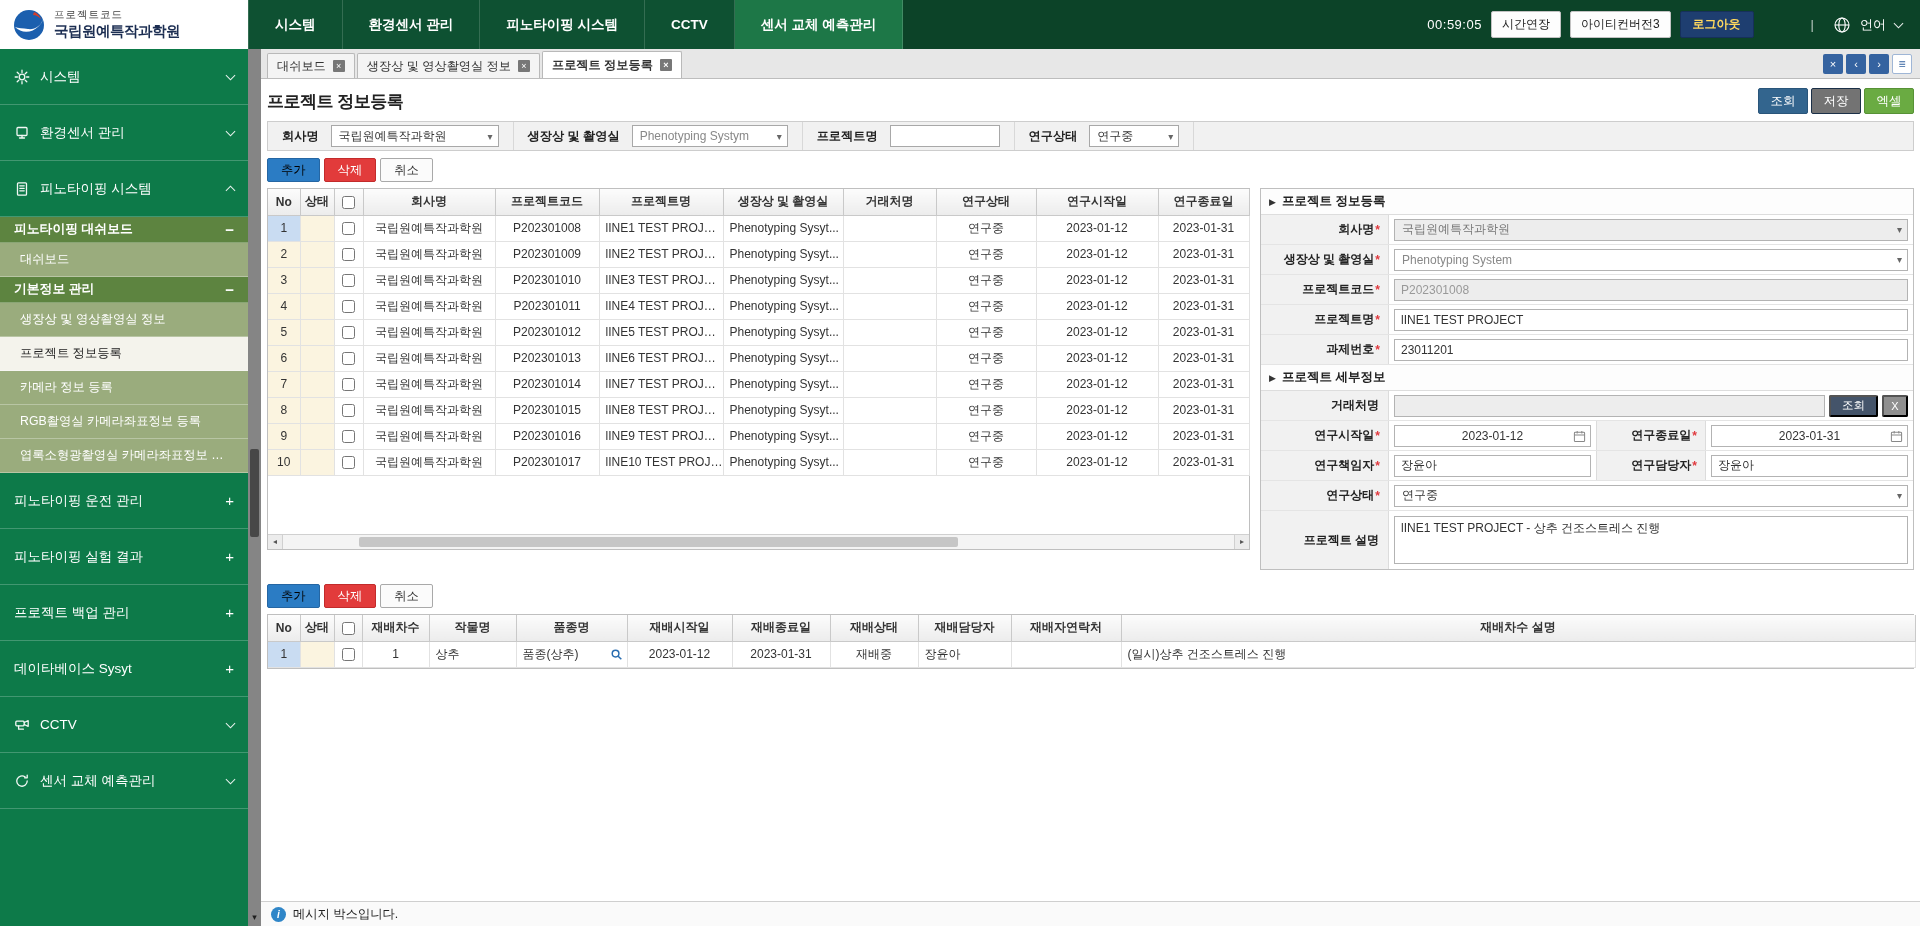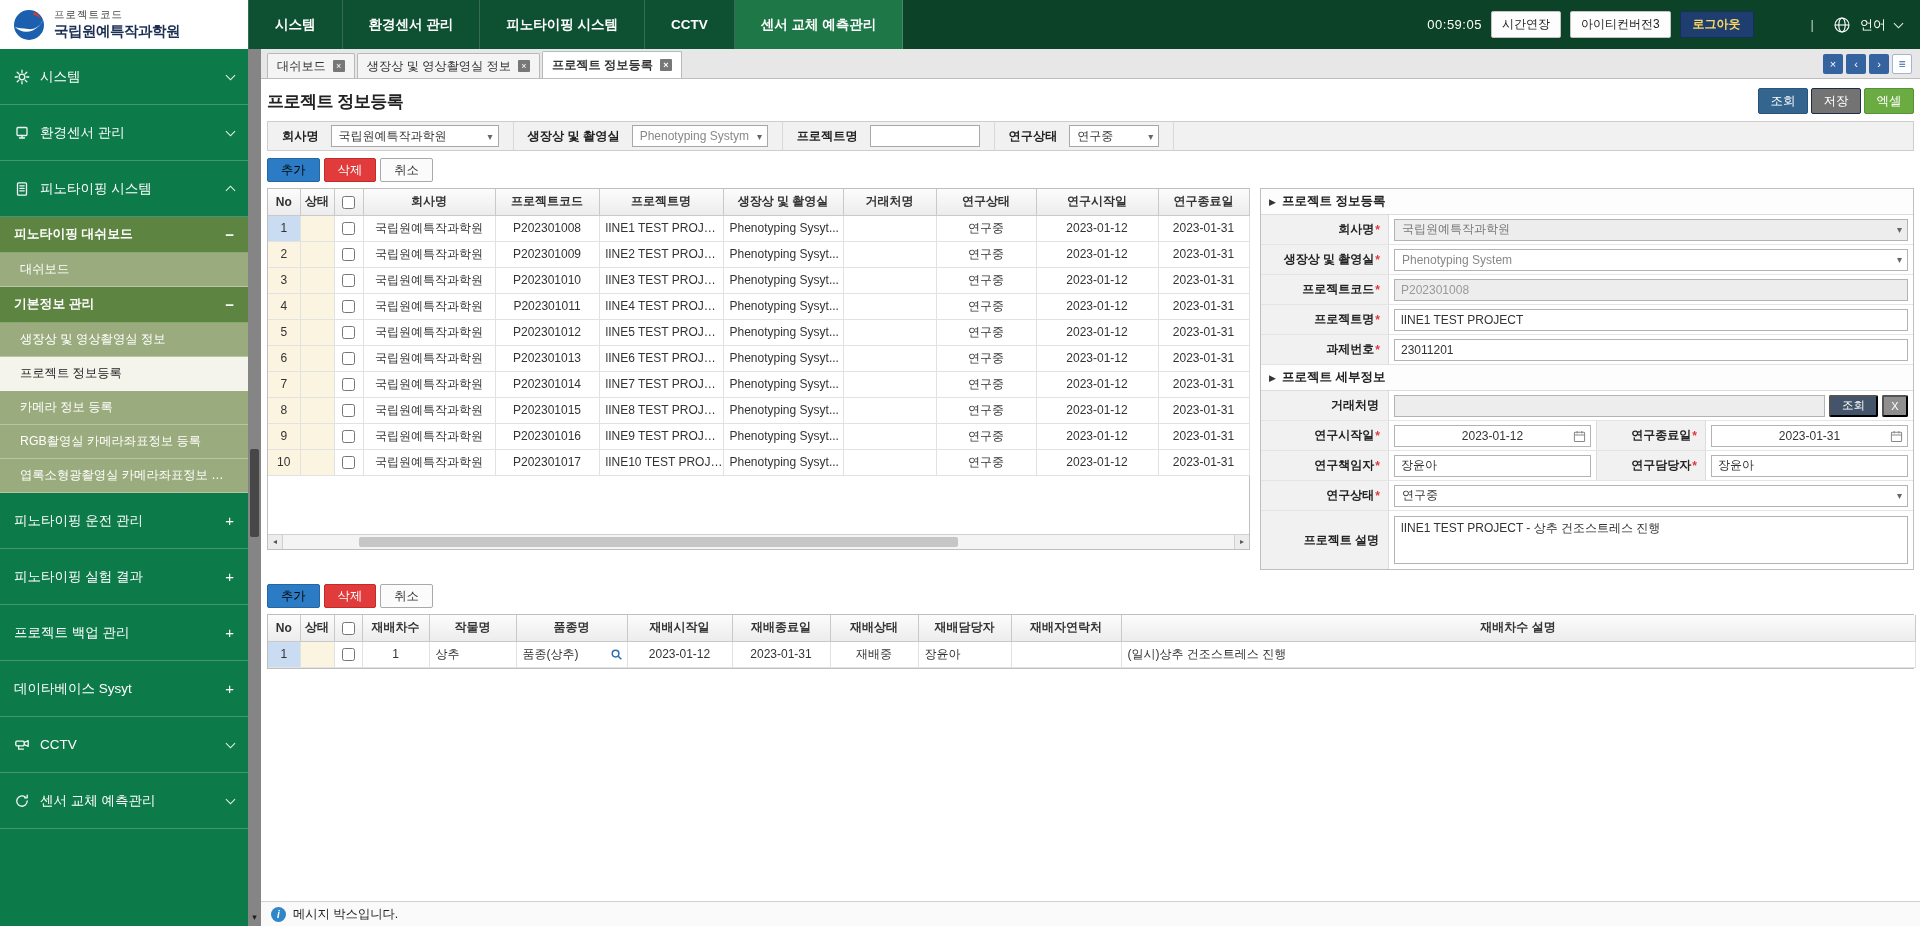--- a/index.html
+++ b/index.html
@@ -24,21 +24,21 @@
   .globe{width:18px;height:18px;fill:none;stroke:#fff;stroke-width:1.1}
   .chv{display:inline-block;width:7px;height:7px;border-right:1.8px solid rgba(255,255,255,.9);border-bottom:1.8px solid rgba(255,255,255,.9)}
   .chv.down{transform:rotate(45deg);margin-top:-3px}
   .chv.up{transform:rotate(-135deg);margin-top:3px}
 
   
   .body{flex:1;display:flex;min-height:0}
   .sidebar{width:248px;background:#0d7a49;flex-shrink:0;overflow:hidden}
   .sb-top,.sb-plus{height:56px;display:flex;align-items:center;gap:10px;padding:0 14px;color:#fff;font-size:13.5px;border-bottom:1px solid rgba(255,255,255,.22);cursor:pointer;background:#0d7a49}
   .sb-plus{}
-  .sb-group{height:36px;display:flex;align-items:center;padding:0 14px;color:#fff;font-size:12.8px;font-weight:bold;background:#5d8440;border-bottom:1px solid rgba(255,255,255,.28);cursor:pointer}
+  .sb-group{height:26px;display:flex;align-items:center;padding:0 14px;color:#fff;font-size:12.8px;font-weight:bold;background:#5d8440;border-bottom:1px solid rgba(255,255,255,.28);cursor:pointer}
   .sb-sub{height:34px;display:flex;align-items:center;padding:0 14px 0 20px;color:#fff;font-size:12.3px;background:#9aac7d;border-bottom:1px solid rgba(255,255,255,.3);cursor:pointer;white-space:nowrap;overflow:hidden}
   .sb-sub.active{background:#f4f3ec;color:#222}
   .sb-ic{width:16px;height:16px;fill:none;stroke:#fff;stroke-width:1.3;stroke-linecap:round;stroke-linejoin:round;opacity:.95;flex-shrink:0}
   .sb-label{flex:1;overflow:hidden;text-overflow:ellipsis;white-space:nowrap}
   .sb-toggle{margin-left:auto;font-size:15px;line-height:1;color:#fff;padding-left:6px}
   .side-strip{width:13px;background:#858585;position:relative;flex-shrink:0}
   .side-thumb{position:absolute;top:400px;height:88px;left:2px;right:2px;background:#474747;border-radius:2px}
   .strip-btn{position:absolute;bottom:4px;left:0;right:0;text-align:center;color:#1d1d1d;font-size:9px;cursor:pointer}
 
   
@@ -61,21 +61,21 @@
   .tbtn.save{background:#737373;border-color:#1b3048}
   .tbtn.excel{background:#6aab42;border-color:#579236}
 
   .filterbar{height:30px;background:#f1f1f1;border:1px solid #cdcdcd;display:flex;align-items:center;margin-top:2px}
   .fgroup{display:flex;align-items:center;padding:0 14px;gap:12px;height:100%;border-right:1px solid #d8d8d8}
   .flbl{font-weight:bold;font-size:12.2px;color:#222;white-space:nowrap}
   .sel{background:#fff;border:1px solid #a8a8a8;height:22px;display:flex;align-items:center;justify-content:space-between;padding:0 5px 0 7px;font-size:12px;color:#333;cursor:pointer;white-space:nowrap}
   .sel .sel-chev{color:#666;font-size:10px;margin-left:8px}
   .sel.dim span:first-child{color:#888}
   .txt{background:#fff;border:1px solid #a8a8a8;height:22px;font-size:12px;padding:0 6px;font-family:inherit}
-  .w168{width:168px}.w160{width:136px}.w110{width:110px}.w90{width:90px}
+  .w168{width:168px}.w160{width:156px}.w110{width:110px}.w90{width:90px}
 
   .gbtns{display:flex;gap:4px;margin:7px 0 6px}
   .gbtn{height:24px;padding:0 13px;font-size:12.3px;display:flex;align-items:center;justify-content:center;border-radius:2px;cursor:pointer;border:1px solid transparent}
   .gbtn.add{background:#2b7cc4;color:#000000;border-color:#2566a3}
   .gbtn.del{background:#e23b3b;color:#fff;border-color:#c22b2b}
   .gbtn.cancel{background:#fbfbfb;color:#333;border-color:#a9a9a9}
 
   .cols{display:flex;gap:10px;align-items:flex-start}
   .grid-wrap{width:983px;border:1px solid #bfbfbf;background:#fff;flex-shrink:0}
   table.grid{border-collapse:collapse;table-layout:fixed;font-size:12px}

